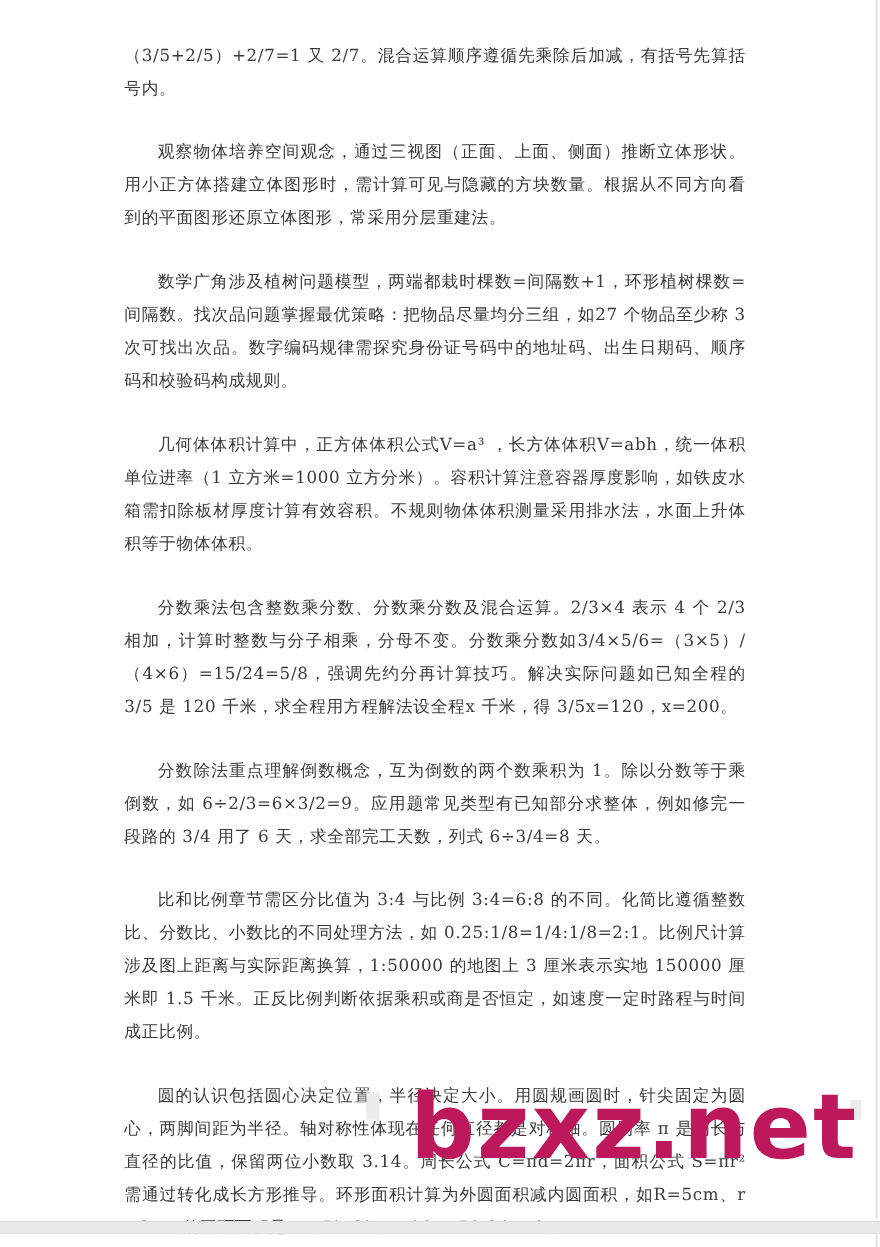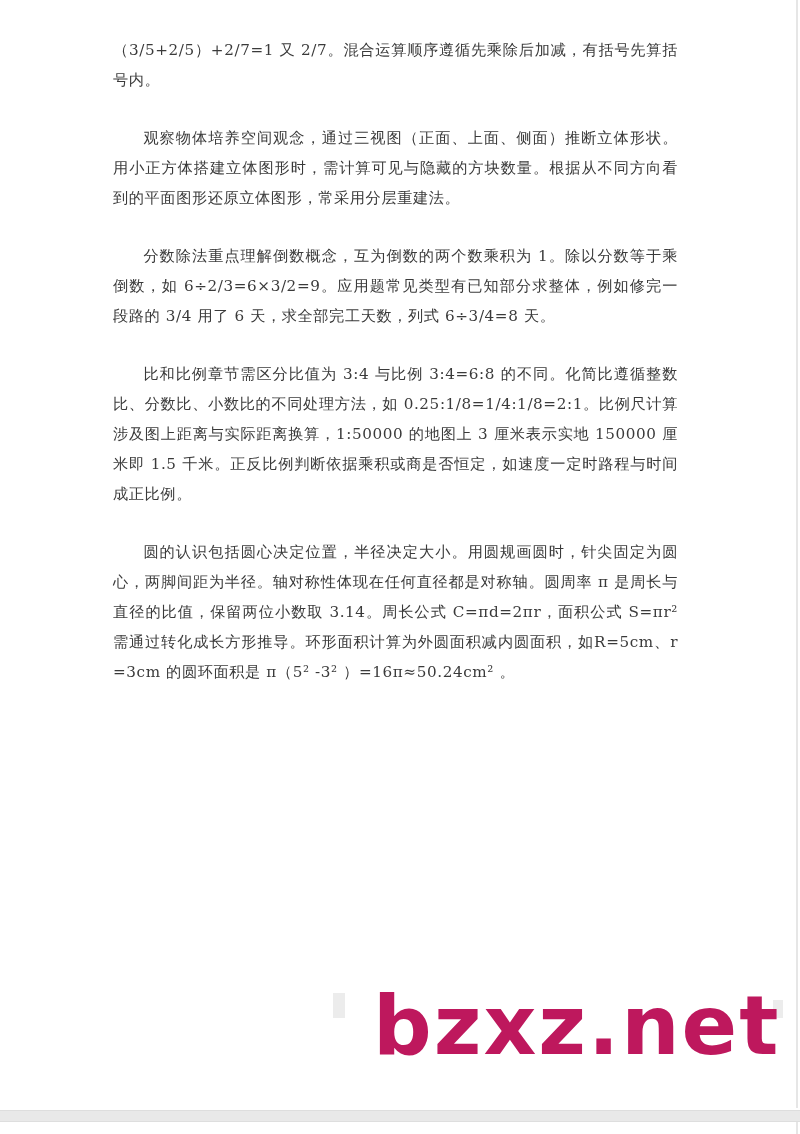--- a/index.html
+++ b/index.html
@@ -91,20 +91,23 @@
       background: #ececec;
     }
   </style>
 </head>
 <body>
 
 <div class="page">
   <div class="content">
     <p class="para">（3/5+2/5）+2/7=1 又 2/7。混合运算顺序遵循先乘除后加减，有括号先算括号内。</p>
     <p class="para indent">观察物体培养空间观念，通过三视图（正面、上面、侧面）推断立体形状。用小正方体搭建立体图形时，需计算可见与隐藏的方块数量。根据从不同方向看到的平面图形还原立体图形，常采用分层重建法。</p>
+    <p class="para indent">数学广角涉及植树问题模型，两端都栽时棵数=间隔数+1，环形植树棵数=间隔数。找次品问题掌握最优策略：把物品尽量均分三组，如27 个物品至少称 3 次可找出次品。数字编码规律需探究身份证号码中的地址码、出生日期码、顺序码和校验码构成规则。</p>
+    <p class="para indent">几何体体积计算中，正方体体积公式V=a³ ，长方体体积V=abh，统一体积单位进率（1 立方米=1000 立方分米）。容积计算注意容器厚度影响，如铁皮水箱需扣除板材厚度计算有效容积。不规则物体体积测量采用排水法，水面上升体积等于物体体积。</p>
+    <p class="para indent">分数乘法包含整数乘分数、分数乘分数及混合运算。2/3×4 表示 4 个 2/3 相加，计算时整数与分子相乘，分母不变。分数乘分数如3/4×5/6=（3×5）/（4×6）=15/24=5/8，强调先约分再计算技巧。解决实际问题如已知全程的 3/5 是 120 千米，求全程用方程解法设全程x 千米，得 3/5x=120，x=200。</p>
     <p class="para indent">分数除法重点理解倒数概念，互为倒数的两个数乘积为 1。除以分数等于乘倒数，如 6÷2/3=6×3/2=9。应用题常见类型有已知部分求整体，例如修完一段路的 3/4 用了 6 天，求全部完工天数，列式 6÷3/4=8 天。</p>
     <p class="para indent">比和比例章节需区分比值为 3:4 与比例 3:4=6:8 的不同。化简比遵循整数比、分数比、小数比的不同处理方法，如 0.25:1/8=1/4:1/8=2:1。比例尺计算涉及图上距离与实际距离换算，1:50000 的地图上 3 厘米表示实地 150000 厘米即 1.5 千米。正反比例判断依据乘积或商是否恒定，如速度一定时路程与时间成正比例。</p>
     <p class="para indent">圆的认识包括圆心决定位置，半径决定大小。用圆规画圆时，针尖固定为圆心，两脚间距为半径。轴对称性体现在任何直径都是对称轴。圆周率 π 是周长与直径的比值，保留两位小数取 3.14。周长公式 C=πd=2πr，面积公式 S=πr² 需通过转化成长方形推导。环形面积计算为外圆面积减内圆面积，如R=5cm、r=3cm 的圆环面积是 π（5² -3² ）=16π≈50.24cm² 。</p>
   </div>
 </div>
 
 <div class="wm-block-left"></div>
 <div class="wm-block-right"></div>
 <div class="watermark">bzxz.net</div>
 

